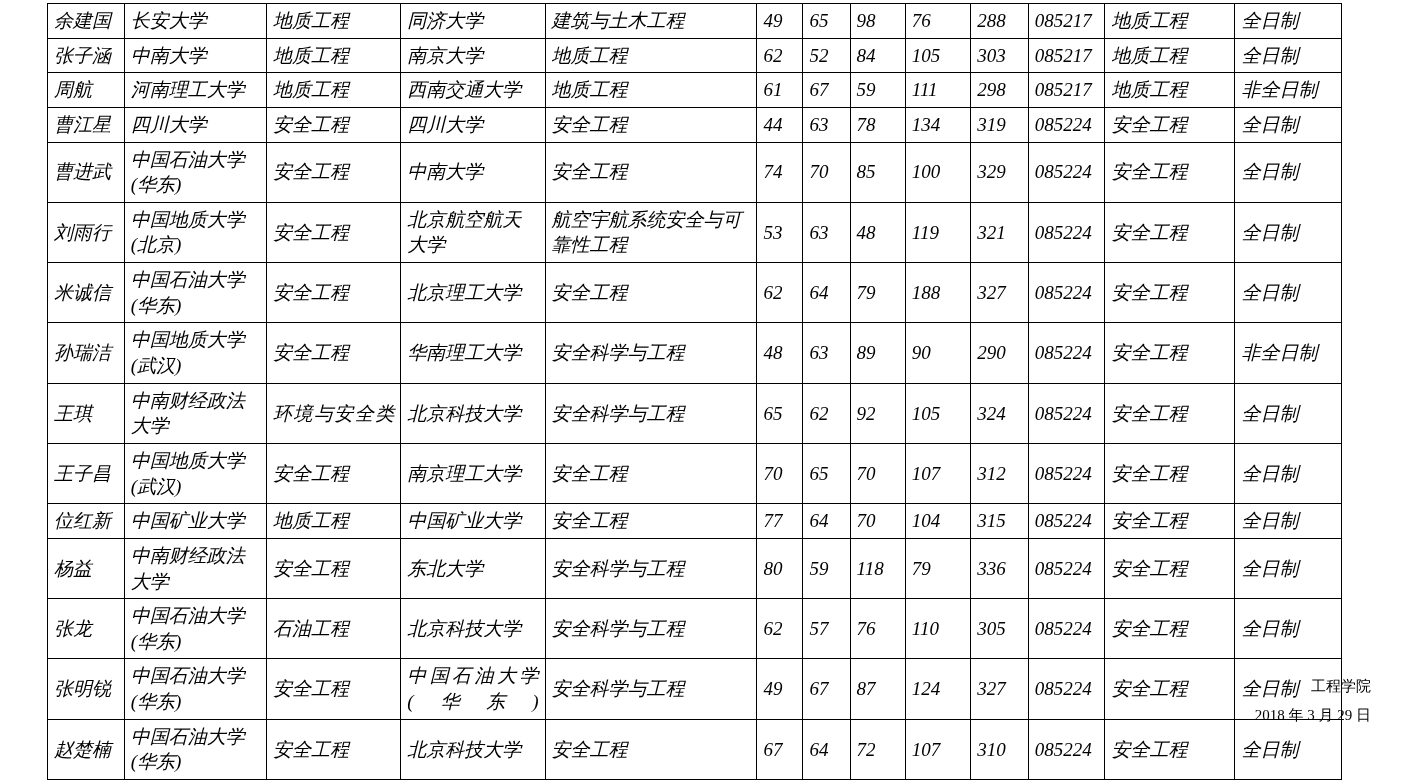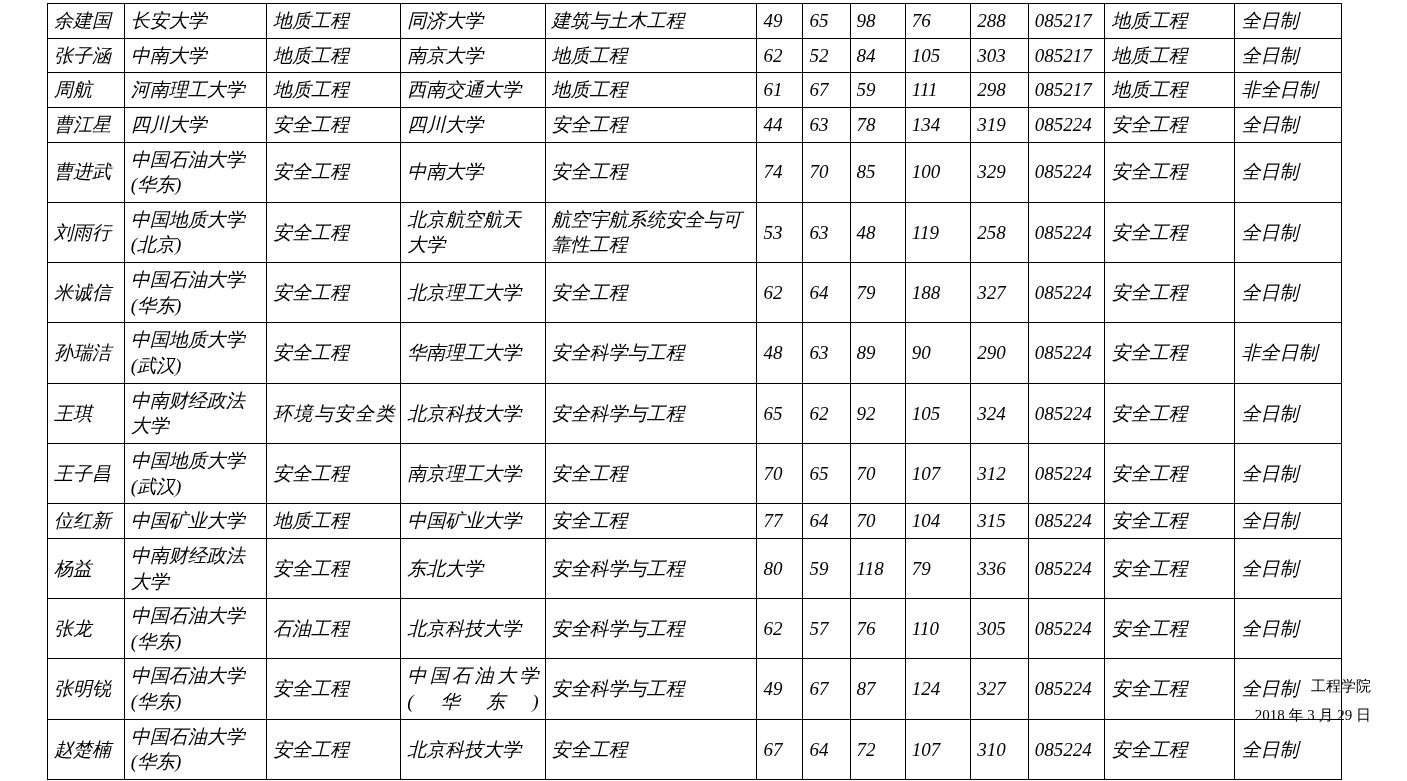--- a/index.html
+++ b/index.html
@@ -177,21 +177,21 @@
         <tr>
           <td class="center-name">刘雨行</td>
           <td>中国地质大学(北京)</td>
           <td>安全工程</td>
           <td>北京航空航天大学</td>
           <td>航空宇航系统安全与可靠性工程</td>
           <td class="num">53</td>
           <td class="num">63</td>
           <td class="num">48</td>
           <td class="num">119</td>
-          <td class="num">258</td>
+          <td class="num">321</td>
           <td class="num">085224</td>
           <td>安全工程</td>
           <td>全日制</td>
         </tr>
         <tr>
           <td class="center-name">米诚信</td>
           <td>中国石油大学(华东)</td>
           <td>安全工程</td>
           <td>北京理工大学</td>
           <td>安全工程</td>

